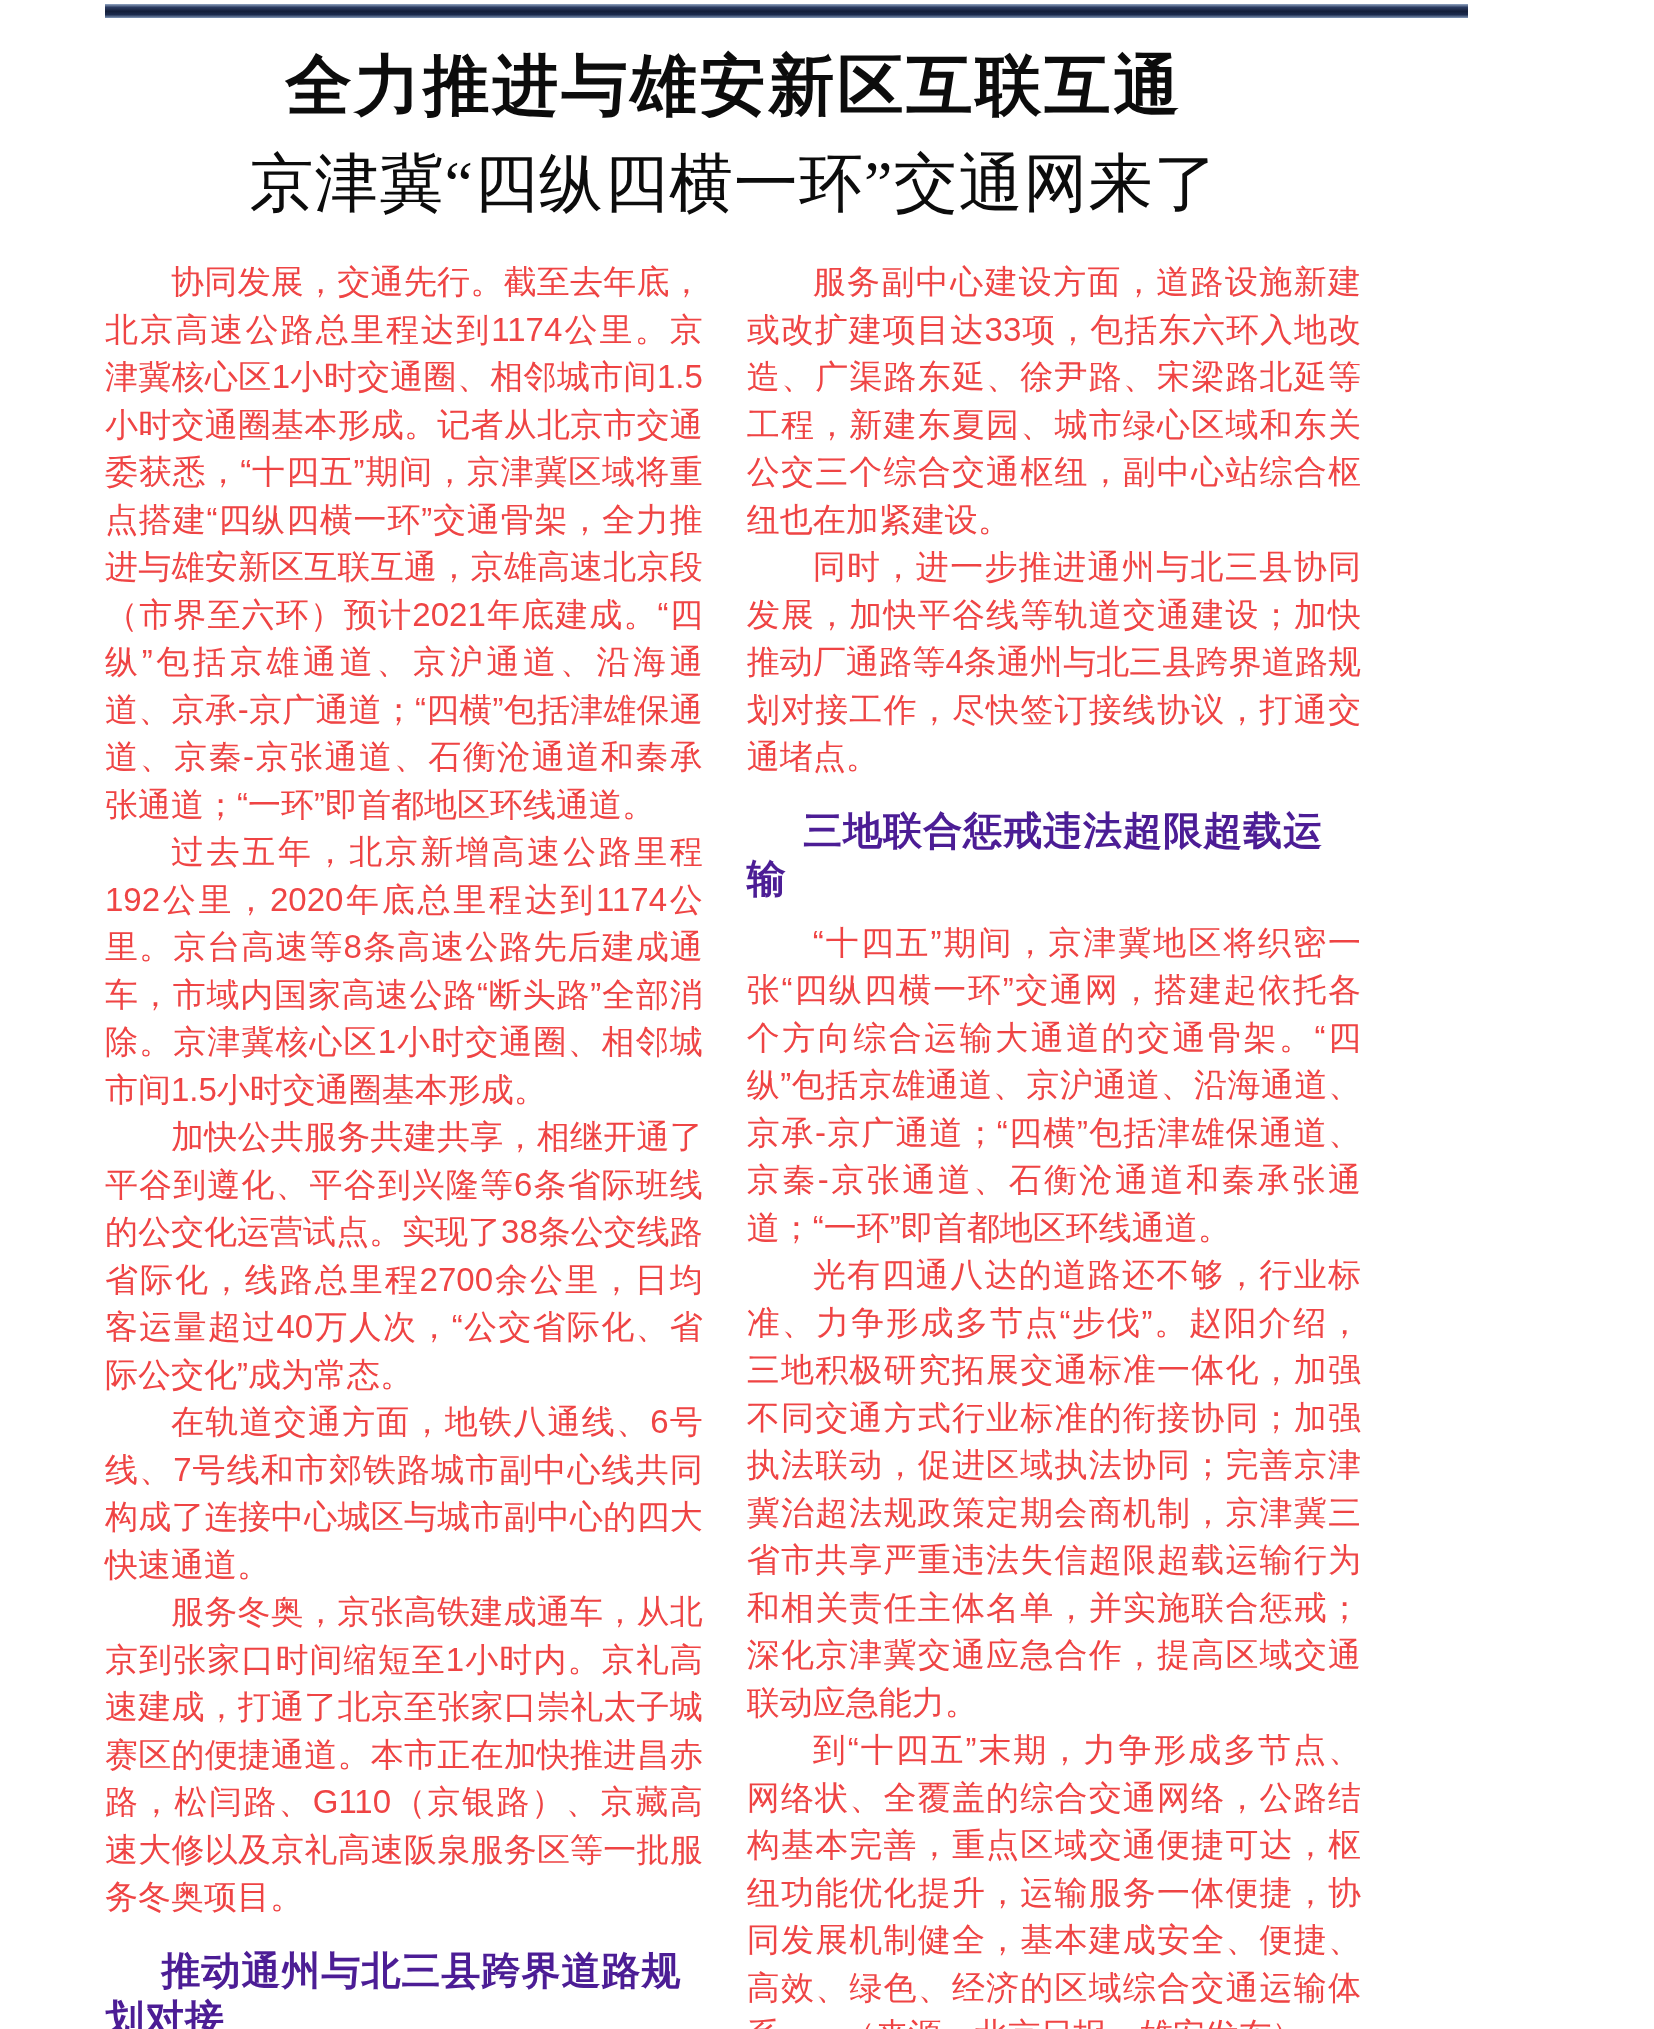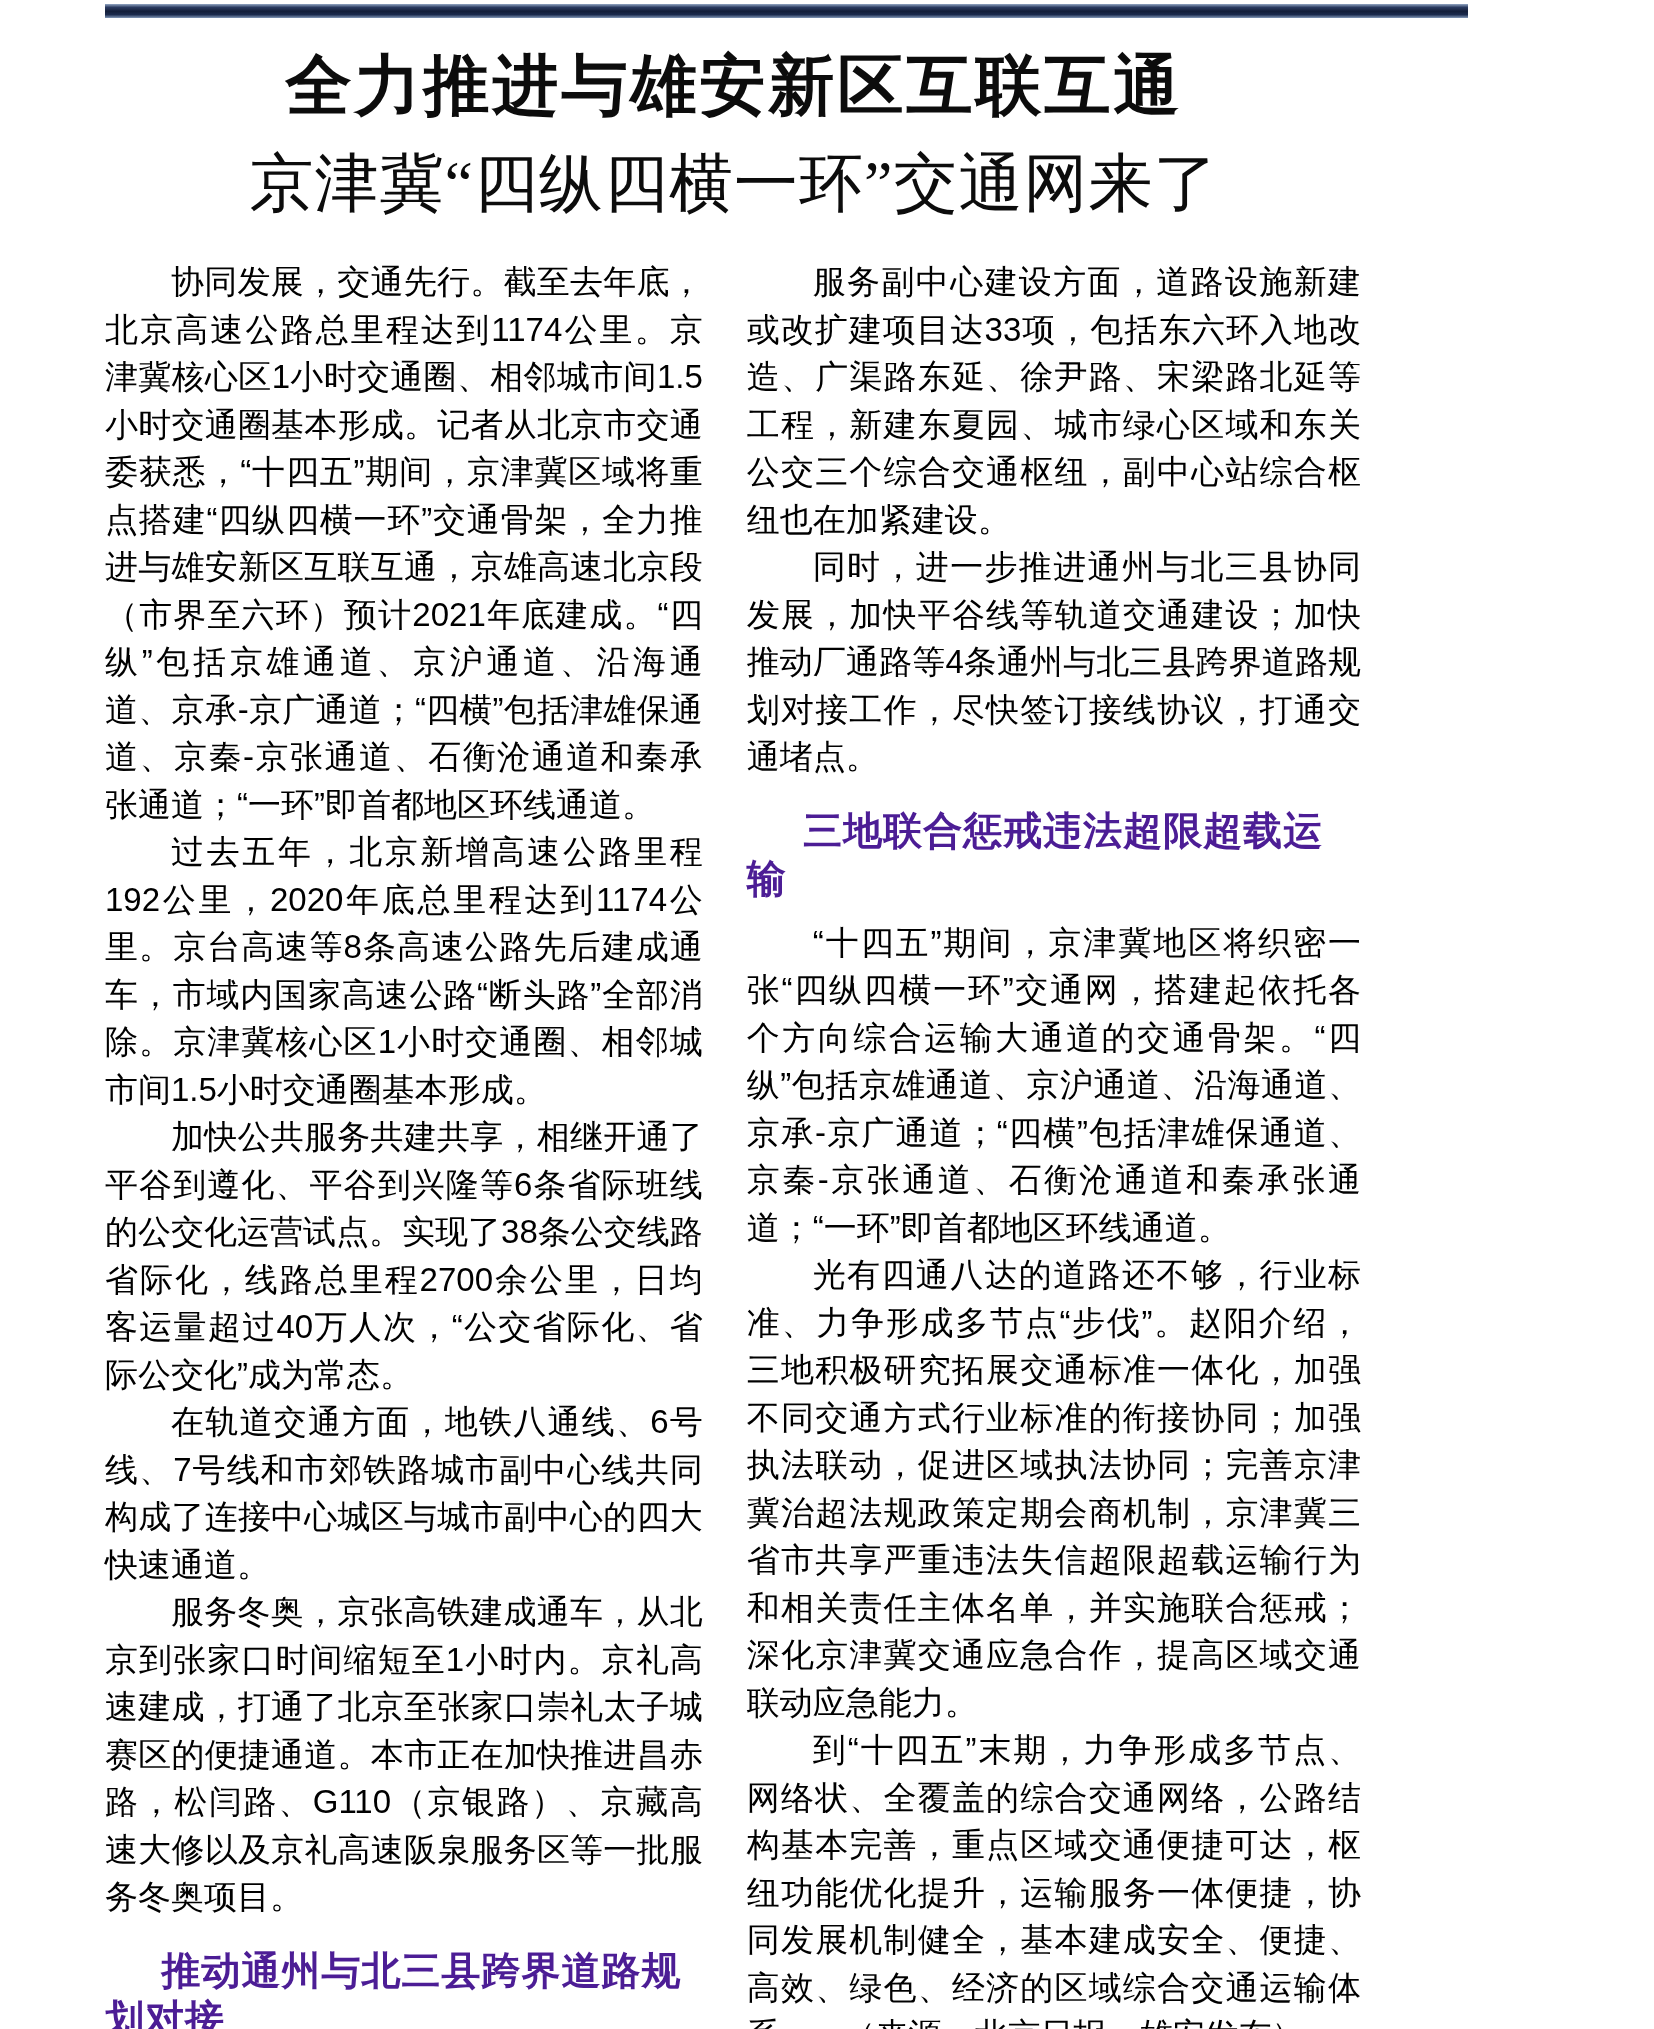--- a/index.html
+++ b/index.html
@@ -18,21 +18,21 @@
   }
   .headline{margin:46px 105px 0 105px;text-align:center;
     font-family:"Liberation Serif", serif;color:#0c0c0c;}
   .headline .hl1{display:block;font-size:66px;line-height:80px;font-weight:700;letter-spacing:3px;}
   .headline .hl2{display:block;font-size:64px;line-height:80px;font-weight:400;margin-top:18px;letter-spacing:1px;}
   .columns{display:flex;gap:44px;margin:34px 107px 0 105px;align-items:flex-start;}
   .col{min-width:0;}
   .col-left{width:690px;}
   .col-right{width:709px;}
   .col p{
-    margin:0;font-size:33px;line-height:47.5px;color:#000000;
+    margin:0;font-size:33px;line-height:47.5px;color:#ef4444;
     text-align:justify;text-indent:2em;
   }
   .col h2{
     margin:26px 0 16px 0;font-size:39px;line-height:48px;font-weight:700;color:#4c1d95;
     text-indent:1.45em;letter-spacing:1px;
   }
   .source-note{display:inline-block;padding-left:0.9em;text-indent:0;}
   .qr-wrap{margin:48px 0 0 0;width:100%;text-align:center;}
   .qr-box{position:relative;width:238px;height:238px;margin:0 auto;background:#fff;}
   .qr-box svg{display:block;width:238px;height:238px;}

